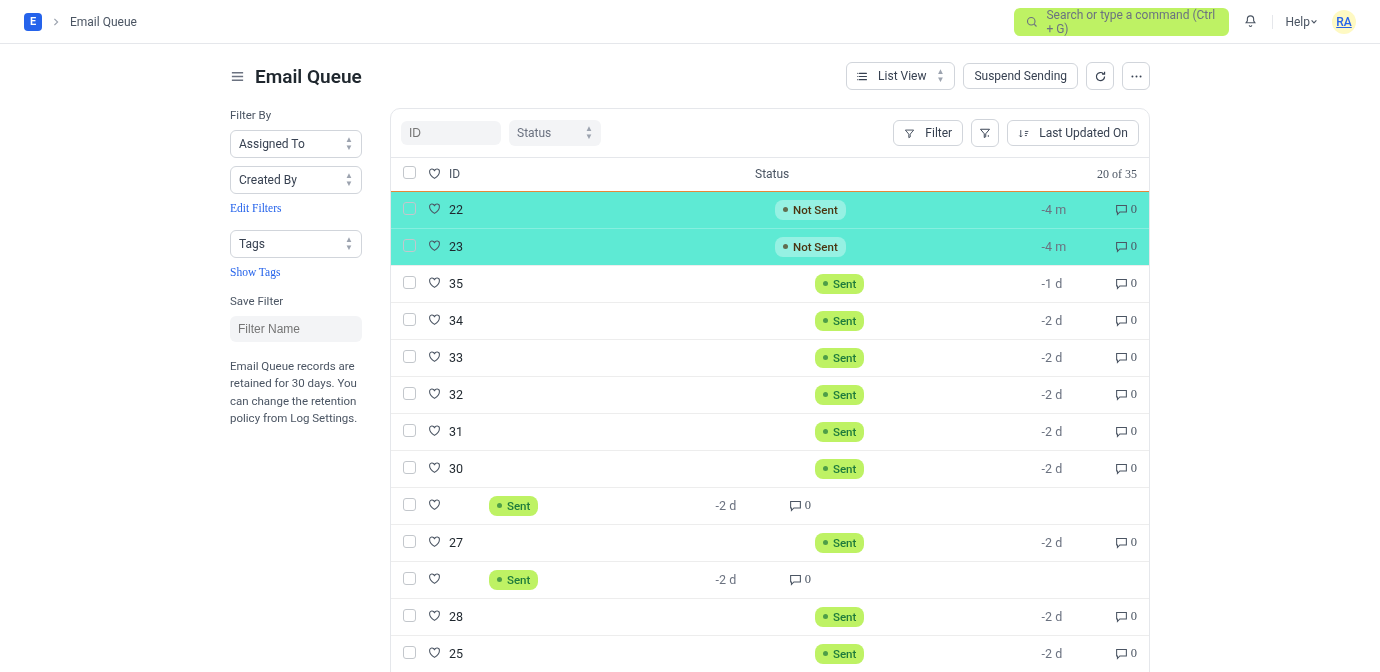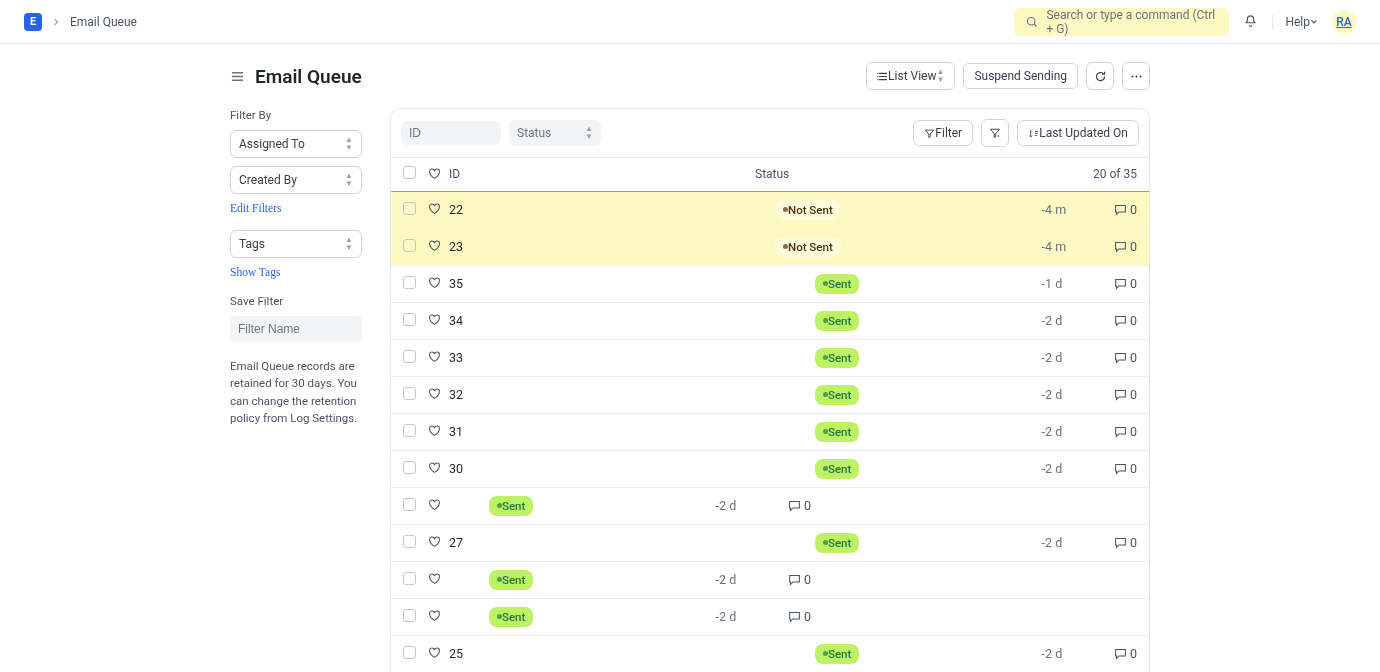--- a/index.html
+++ b/index.html
@@ -22,21 +22,21 @@
   .logo {
     width: 18px; height: 18px; background: #2563eb; color: #fff;
     border-radius: 4px; display: flex; align-items: center; justify-content: center;
     font-size: 11px; font-weight: 600;
   }
   .breadcrumb-sep { color: #9ca3af; font-size: 11px; }
   .breadcrumb-item { color: #4b5563; font-size: 12px; }
   .topbar-right { display: flex; align-items: center; gap: 14px; }
   .search-box {
     display: flex; align-items: center; gap: 8px;
-    background: #fef9c3; border-radius: 6px; height: 28px;
+    background: #bef264; border-radius: 6px; height: 28px;
     padding: 0 12px; width: 215px; color: #6b7280; font-size: 12px;
   }
   .help-group { display: flex; align-items: center; color: #4b5563; font-size: 12px; padding-left: 12px; border-left: 1px solid #e5e7eb; }
   .avatar {
     width: 24px; height: 24px; border-radius: 50%; background: #fef9c3;
     color: #2563eb; display: flex; align-items: center; justify-content: center;
     font-size: 12px; font-weight: 500; text-decoration: underline;
   }
   .icon { display: inline-flex; align-items: center; justify-content: center; }
 
@@ -49,21 +49,21 @@
     display: flex; align-items: center; justify-content: space-between;
     margin-bottom: 18px;
   }
   .page-title-wrap { display: flex; align-items: center; gap: 10px; }
   .page-title { font-size: 19px; font-weight: 600; }
   .hamburger { color: #6b7280; }
   .header-actions { display: flex; align-items: center; gap: 8px; }
   .btn {
     border: 1px solid #d1d5db; background: #fff; border-radius: 6px;
     padding: 5px 10px; font-size: 12px; color: #374151;
-    display: inline-flex; align-items: center; gap: 0; cursor: pointer;
+    display: inline-flex; align-items: center; gap: 10px; cursor: pointer;
   }
   .btn-icon { width: 28px; height: 28px; justify-content: center; padding: 0; }
 
   .layout {
     display: flex; gap: 28px; align-items: flex-start;
   }
   .sidebar { width: 132px; flex: none; font-size: 12px; }
   .sidebar-section { margin-bottom: 16px; }
   .sidebar-heading { color: #4b5563; font-size: 11.5px; margin-bottom: 8px; }
   .select-pill {
@@ -96,35 +96,35 @@
   .table-header {
     display: flex; align-items: center; padding: 8px 12px;
     border-top: 1px solid #e5e7eb; color: #4b5563; font-size: 12px;
   }
   .col-check { width: 24px; }
   .col-like { width: 22px; }
   .col-id { flex: 1; }
   .col-status { width: 240px; }
   .col-dash { width: 30px; text-align: right; color: #6b7280; }
   .col-time { width: 48px; color: #6b7280; }
-  .col-comments { width: 44px; text-align: center; display: flex; justify-content: flex-end; align-items: center; gap: 3px; color: #4b5563; }
+  .col-comments { width: 44px; text-align: center; display: flex; justify-content: flex-end; align-items: center; gap: 3px; color: #4b5563; font-family: Liberation Serif, serif; }
   .row {
     display: flex; align-items: center; padding: 8px 12px;
     border-top: 1px solid #ededed; font-size: 12.5px;
   }
-  .row.highlight { background: #fef9c3; border-top-color: #e6873a; }
+  .row.highlight { background: #5eead4; border-top-color: #e6873a; }
   .row.highlight + .row.highlight { border-top-color: rgba(255,255,255,0.25); }
   .checkbox {
     width: 13px; height: 13px; border: 1.2px solid #c3c7cc; border-radius: 3px; display: inline-block;
   }
   .like {
     width: 14px; height: 14px; color: #4b5563;
   }
   .status-pill {
-    display: inline-flex; align-items: center; 
+    display: inline-flex; align-items: center; gap: 5px;
     padding: 3px 8px; border-radius: 8px; font-size: 11.5px; font-weight: 500;
   }
   .status-sent { background: #bef264; color: #1e7b3c; margin-left: 40px; }
   .status-notsent { background: #f8e3c9; color: #6b4a17; }
   .row.highlight .status-notsent { background: rgba(255,255,255,0.35); color: #4a3410; }
   .dot { width: 5px; height: 5px; border-radius: 50%; background: currentColor; opacity: 0.7; }
   .count-text { color: #4b5563; font-size: 12px; }
   .sort-arrows { font-size: 8px; line-height: 8px; color: #9ca3af; display: flex; flex-direction: column; }
 
   .scroll-area { overflow-y: auto; }
@@ -607,20 +607,21 @@
   </div>
           <div class="row">
     <div class="col-check"><span class="checkbox"></span></div>
     <div class="col-like">
       <span class="icon like">
         <svg width="13" height="13" viewBox="0 0 16 16">
                   <path d="M8 14S2 10 2 6a3 3 0 0 1 6-1 3 3 0 0 1 6 1c0 4-6 8-6 8z" fill="none" stroke="currentColor" stroke-width="1.3"></path>
                 </svg>
       </span>
     </div>
+    <div class="col-id">28</div>
     <div class="col-status">
       <span class="status-pill status-sent">
         <span class="dot"></span>
                 <span>Sent</span>
       </span>
     </div>
     <div class="col-dash">-</div>
     <div class="col-time">2 d</div>
     <div class="col-comments">
       <span class="icon">

